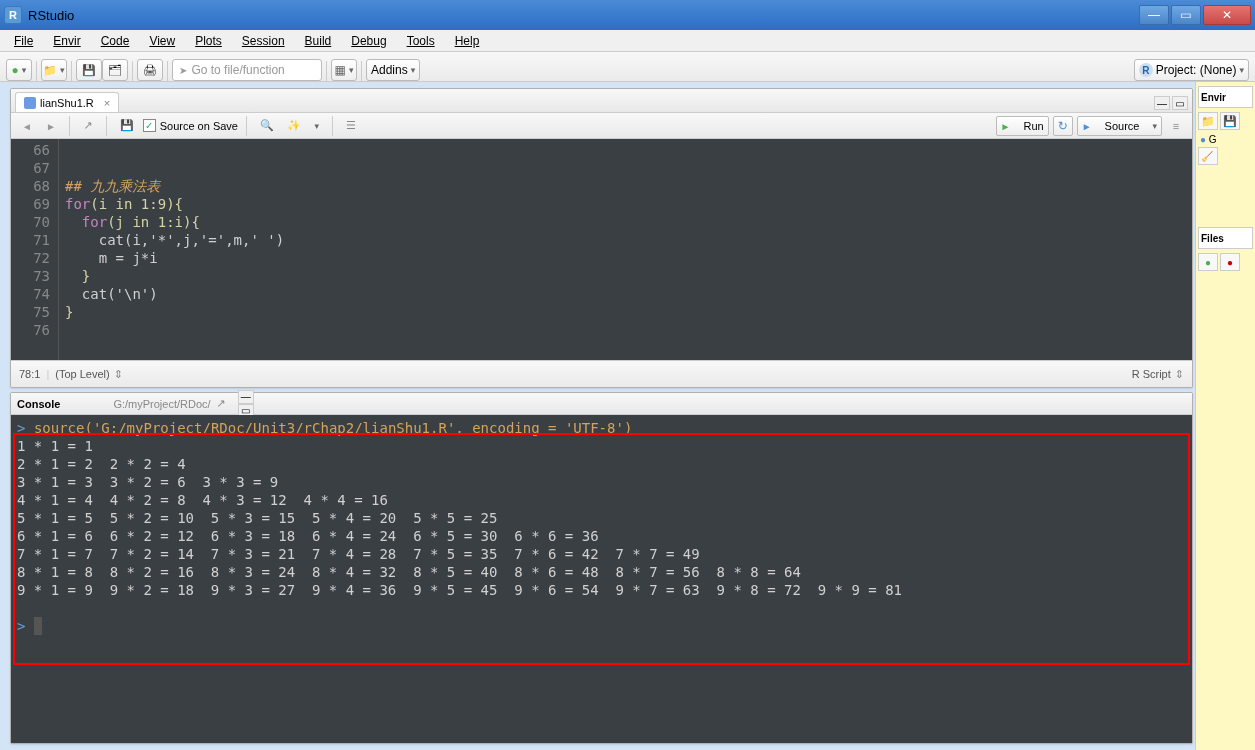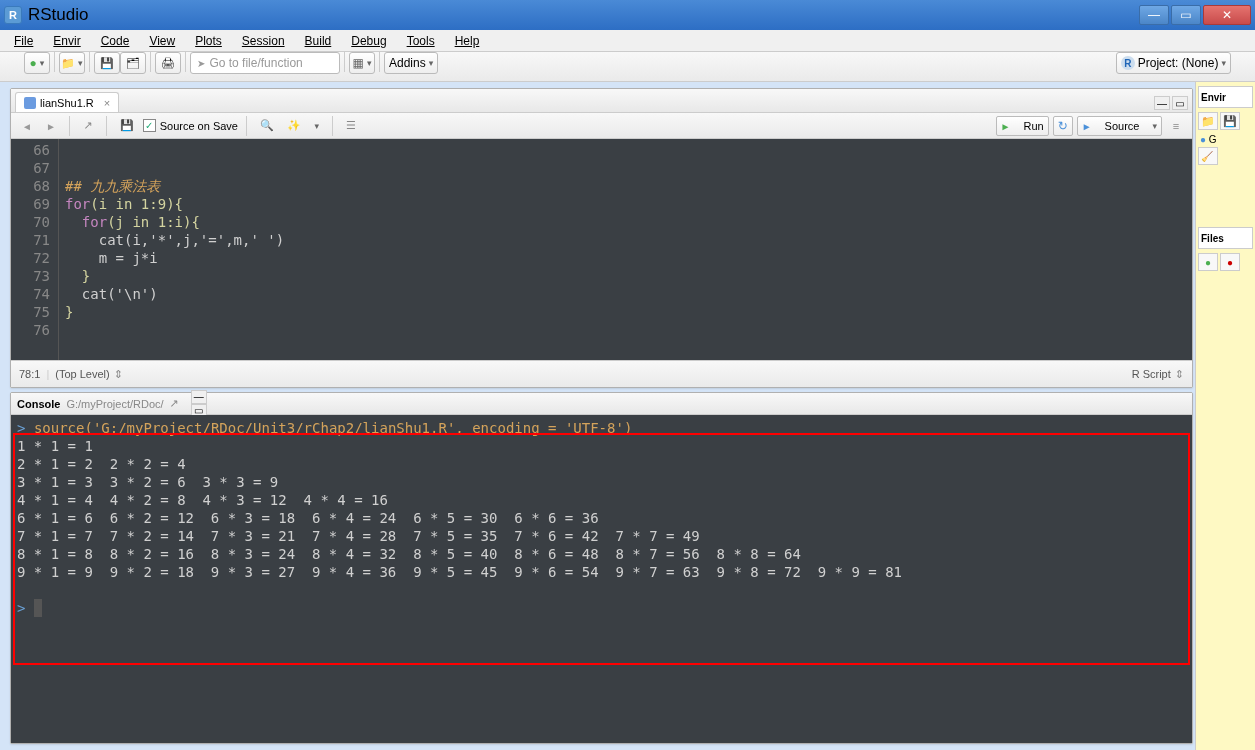--- a/index.html
+++ b/index.html
@@ -1,29 +1,29 @@
 <!DOCTYPE html>
 <html><head>
 <meta charset="utf-8">
 <style>
 * { box-sizing: border-box; margin: 0; padding: 0; }
 body { font-family: "Segoe UI", Tahoma, sans-serif; font-size: 12px; background: #d4e4f7; width: 1255px; height: 750px; overflow: hidden; }
 
 .titlebar { height: 30px; background: linear-gradient(#4a8ad6, #2d6ec4); display: flex; align-items: center; padding: 0 4px; color: #222; }
 .titlebar .app-icon { width: 18px; height: 18px; background: #5b9bd5; border-radius: 3px; margin-right: 6px; display: flex; align-items: center; justify-content: center; color: #fff; font-weight: bold; font-size: 11px; border: 1px solid #3a7abc; }
-.titlebar .title { flex: 1; color: #000; font-size: 17px; }
+.titlebar .title { flex: 1; color: #000; font-size: 13px; }
 .titlebar .win-controls { display: flex; gap: 2px; }
 .titlebar .win-btn { width: 30px; height: 20px; background: linear-gradient(#6fa8e5,#4b86c8); border: 1px solid #3a6da8; border-radius: 2px; display: flex; align-items: center; justify-content: center; color: #fff; font-size: 12px; cursor: pointer; }
 .titlebar .win-btn.close { background: linear-gradient(#e5736f,#c84b4b); border-color: #a83a3a; width: 48px; }
 
 .menubar { height: 22px; background: #f0f0f0; border-bottom: 1px solid #ccc; display: flex; align-items: center; padding: 0 6px; gap: 4px; }
 .menubar .menu-item { padding: 2px 8px; cursor: pointer; }
 .menubar .underline { text-decoration: underline; }
 
-.toolbar { height: 30px; background: linear-gradient(#f8f8f8,#eaeaea); border-bottom: 1px solid #ccc; display: flex; align-items: flex-start; padding: 0 24px; }
+.toolbar { height: 30px; background: linear-gradient(#f8f8f8,#eaeaea); border-bottom: 1px solid #ccc; display: flex; align-items: flex-end; padding: 0 6px; }
 .tb-btn { height: 22px; min-width: 22px; border: 1px solid #bbb; border-radius: 3px; background: linear-gradient(#fff,#eee); display: flex; align-items: center; justify-content: center; padding: 0 4px; cursor: pointer; gap: 3px; }
 .tb-btn.icon-only { width: 26px; }
 .tb-sep { width: 1px; height: 20px; background: #ccc; margin: 0 4px; }
 .tb-search { width: 150px; height: 22px; border: 1px solid #bbb; border-radius: 3px; background: #fff; display: flex; align-items: center; padding: 0 6px; color: #999; gap: 4px; }
 .toolbar .spacer { flex: 1; }
 .dropdown-arrow::after { content: " ▾"; color: #666; font-size: 9px; }
 
 .main-area { display: flex; height: calc(750px - 30px - 22px - 30px); }
 .left-col { width: 1195px; display: flex; flex-direction: column; padding: 6px 2px 6px 10px; gap: 4px; }
 .right-col { width: 60px; background: #fef9c3; border-left: 1px solid #ccc; padding: 4px 2px; font-size: 10px; }
@@ -53,21 +53,21 @@
 .code-lines div { height: 18px; line-height: 18px; white-space: pre; }
 .c-comment { color: #d4a35b; font-style: italic; }
 .c-keyword { color: #c586c0; }
 .c-paren { color: #d4d4a0; }
 
 .status-strip { height: 27px; background: linear-gradient(#f8f8f8,#eaeaea); border-top: 1px solid #ccc; display: flex; align-items: center; padding: 0 8px; font-size: 11px; color: #555; }
 .status-strip .spacer { flex: 1; }
 
 .console-header { height: 22px; background: linear-gradient(#f8f8f8,#e8e8e8); border-bottom: 1px solid #ccc; display: flex; align-items: center; padding: 0 6px; gap: 6px; font-size: 11px; }
 .console-header .console-title { font-weight: bold; }
-.console-header .console-path { color: #888; }
+.console-header .console-path { color: #888; margin-left: 47px; }
 .console-body { flex: 1; background: #3a3f44; color: #d0d0d0; font-family: Consolas, monospace; font-size: 14px; padding: 4px 6px; overflow: hidden; position: relative; }
 .console-body .line { white-space: pre; height: 18px; line-height: 18px; }
 .console-body .prompt { color: #6aa0d4; }
 .console-body .cmd { color: #d4a35b; }
 .red-box { position: absolute; border: 2px solid red; top: 18px; left: 2px; right: 2px; height: 232px; pointer-events: none; }
 
 .right-col .side-tab { border: 1px solid #ccc; background: #fff; margin-bottom: 4px; padding: 2px; height: 22px; display: flex; align-items: center; overflow: hidden; white-space: nowrap; font-weight: bold; }
 .right-col .side-toolbar { display: flex; gap: 2px; margin-bottom: 2px; }
 .right-col .side-btn { width: 20px; height: 18px; border: 1px solid #ccc; background: #f8f8f8; cursor: pointer; display: flex; align-items: center; justify-content: center; }
 
@@ -265,20 +265,21 @@
           <div class="corner-btn">—</div>
           <div class="corner-btn">▭</div>
         </div>
       </div>
       <div class="console-body">
         <div class="line"><span class="prompt">&gt;</span> <span class="cmd">source('G:/myProject/RDoc/Unit3/rChap2/lianShu1.R', encoding = 'UTF-8')</span></div>
         <div class="line">1 * 1 = 1  </div>
         <div class="line">2 * 1 = 2  2 * 2 = 4  </div>
         <div class="line">3 * 1 = 3  3 * 2 = 6  3 * 3 = 9  </div>
         <div class="line">4 * 1 = 4  4 * 2 = 8  4 * 3 = 12  4 * 4 = 16  </div>
+        <div class="line">5 * 1 = 5  5 * 2 = 10  5 * 3 = 15  5 * 4 = 20  5 * 5 = 25  </div>
         <div class="line">6 * 1 = 6  6 * 2 = 12  6 * 3 = 18  6 * 4 = 24  6 * 5 = 30  6 * 6 = 36  </div>
         <div class="line">7 * 1 = 7  7 * 2 = 14  7 * 3 = 21  7 * 4 = 28  7 * 5 = 35  7 * 6 = 42  7 * 7 = 49  </div>
         <div class="line">8 * 1 = 8  8 * 2 = 16  8 * 3 = 24  8 * 4 = 32  8 * 5 = 40  8 * 6 = 48  8 * 7 = 56  8 * 8 = 64  </div>
         <div class="line">9 * 1 = 9  9 * 2 = 18  9 * 3 = 27  9 * 4 = 36  9 * 5 = 45  9 * 6 = 54  9 * 7 = 63  9 * 8 = 72  9 * 9 = 81  </div>
         <div class="line"></div>
         <div class="line"><span class="prompt">&gt;</span> <span style="background:#555;width:8px;display:inline-block;">&nbsp;</span></div>
         <div class="red-box"></div>
       </div>
     </div>
 

